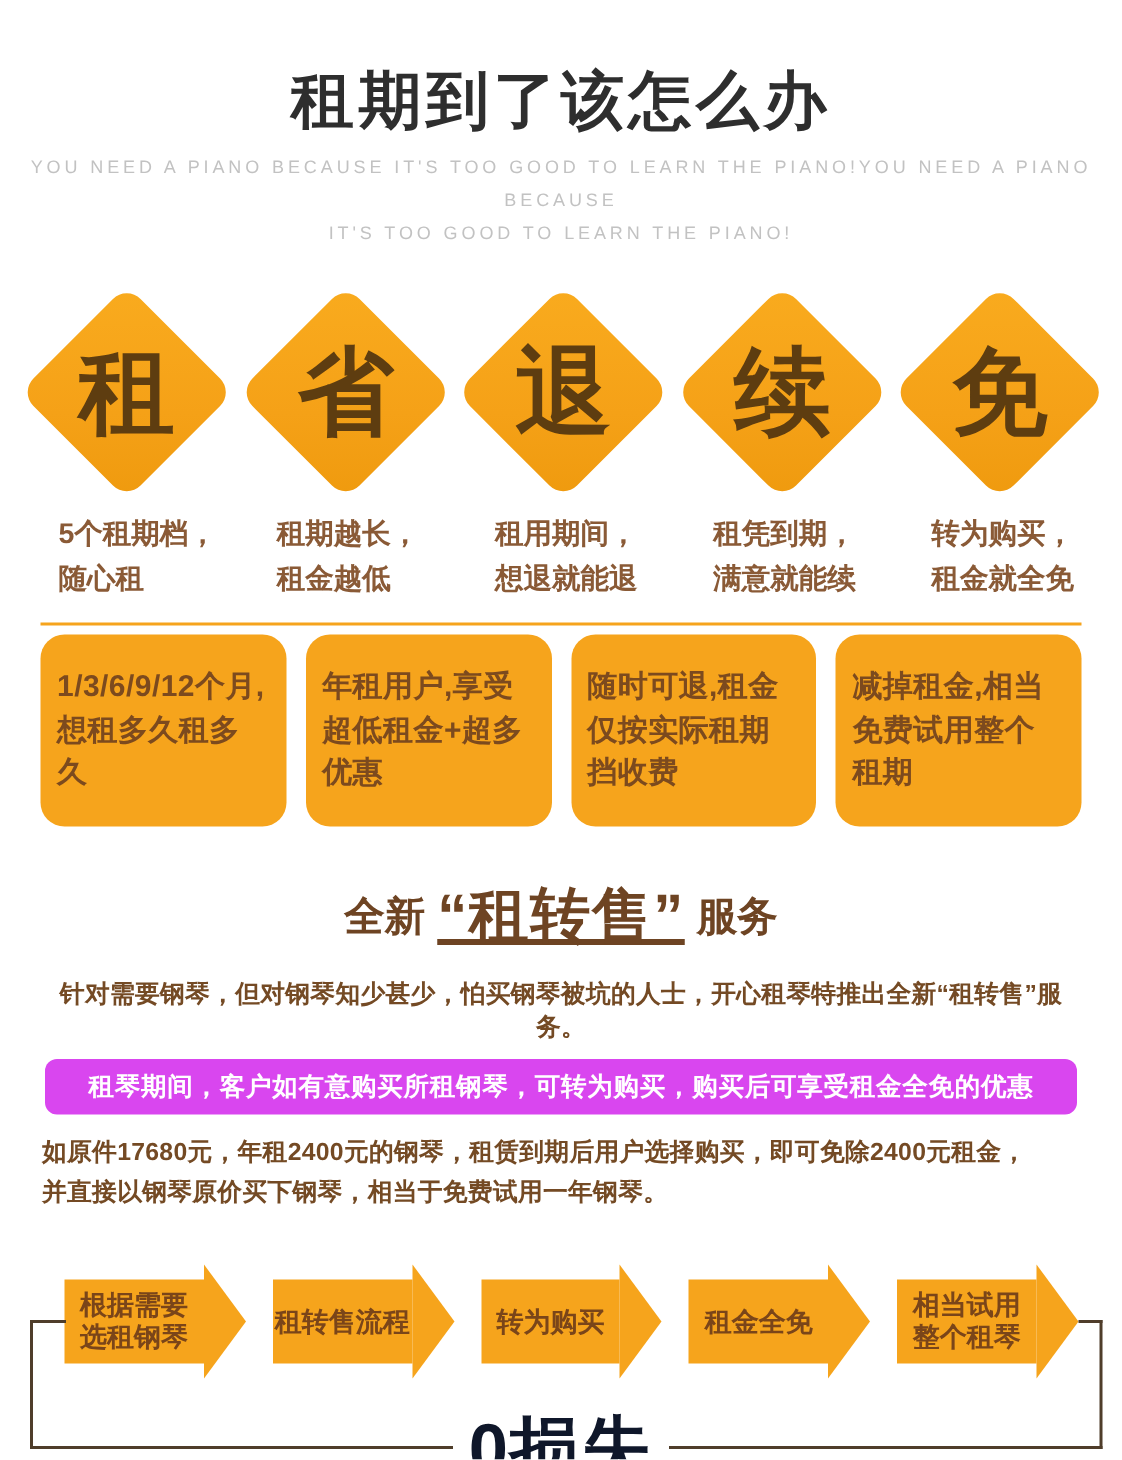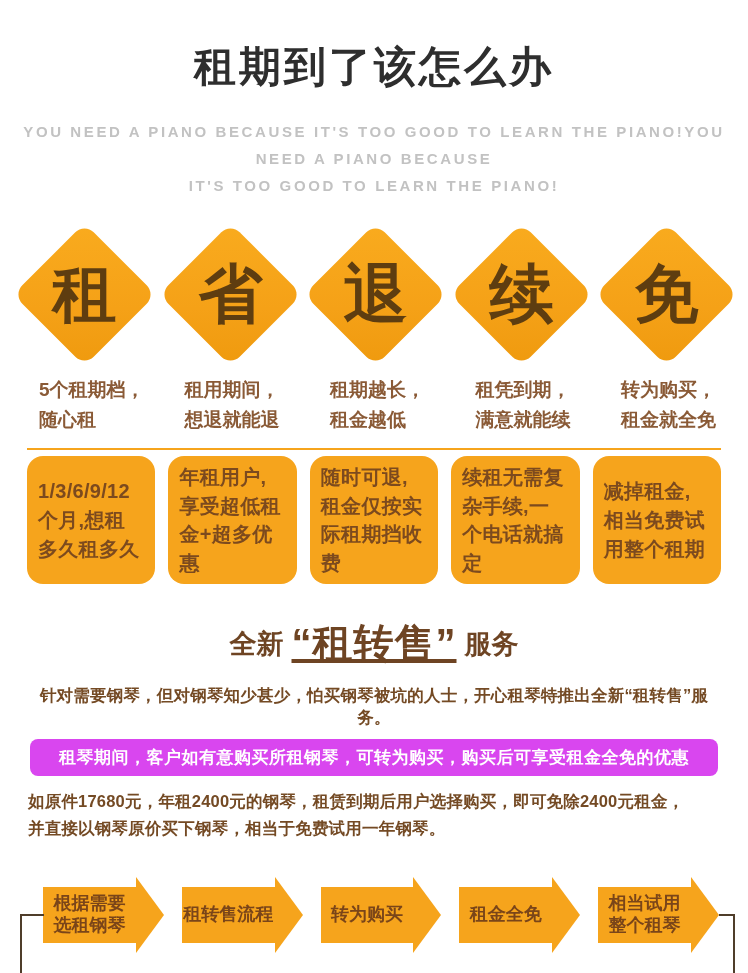--- a/index.html
+++ b/index.html
@@ -3,21 +3,21 @@
 <meta charset="utf-8">
 <style>
   html,body{margin:0;padding:0;background:#fff;}
   .page{
     position:relative;width:748px;height:973px;overflow:hidden;background:#fff;
     font-family:"Liberation Sans","DejaVu Sans",sans-serif;
   }
   
   .header{padding-top:42px;text-align:center;}
   .page-title{font-size:42px;font-weight:bold;color:#2e2e2e;letter-spacing:3px;line-height:1.2;}
-  .subtitle{margin-top:26px;font-size:15px;font-weight:bold;color:#c2c2c2;letter-spacing:2.6px;line-height:1.8;}
+  .subtitle{margin-top:9px;font-size:12px;font-weight:normal;color:#c2c2c2;letter-spacing:2.6px;line-height:1.8;}
   
   .diamond-row{margin-top:20px;height:150px;display:flex;justify-content:space-between;
     align-items:center;padding:0 10px 0 13px;}
   .diamond-box{width:143px;height:143px;position:relative;flex:0 0 auto;}
   .diamond{
     position:absolute;left:21px;top:21px;width:101px;height:101px;border-radius:13px;
     background:linear-gradient(135deg,#f9ab1e 0%,#f5a117 60%,#ef9a0e 100%);
     transform:rotate(45deg);display:flex;align-items:center;justify-content:center;
   }
   .diamond-char{
@@ -112,37 +112,36 @@
     <div class="diamond-box">
       <div class="diamond">
         <span class="diamond-char">免</span>
       </div>
     </div>
   </div>
 
   <div class="caption-row">
     <div class="caption">5个租期档，
 随心租</div>
+    <div class="caption">租期越长，
+租金越低</div>
     <div class="caption">租用期间，
 想退就能退</div>
-    <div class="caption">租期越长，
-租金越低</div>
     <div class="caption">租凭到期，
 满意就能续</div>
     <div class="caption">转为购买，
 租金就全免</div>
   </div>
 
   <div class="divider"></div>
 
   <div class="box-row">
     <div class="detail-box">1/3/6/9/12个月,想租多久租多久</div>
     <div class="detail-box">年租用户,享受超低租金+超多优惠</div>
     <div class="detail-box">随时可退,租金仅按实际租期挡收费</div>
-    <div class="detail-box">续租无需复杂手续,一个电话就搞定</div>
     <div class="detail-box">减掉租金,相当免费试用整个租期</div>
   </div>
 
   <div class="service-heading">
     <span class="svc-small">全新</span>
     <span class="svc-big">“租转售”</span>
     <span class="svc-small">服务</span>
   </div>
 
   <div class="intro">针对需要钢琴，但对钢琴知少甚少，怕买钢琴被坑的人士，开心租琴特推出全新“租转售”服务。</div>

